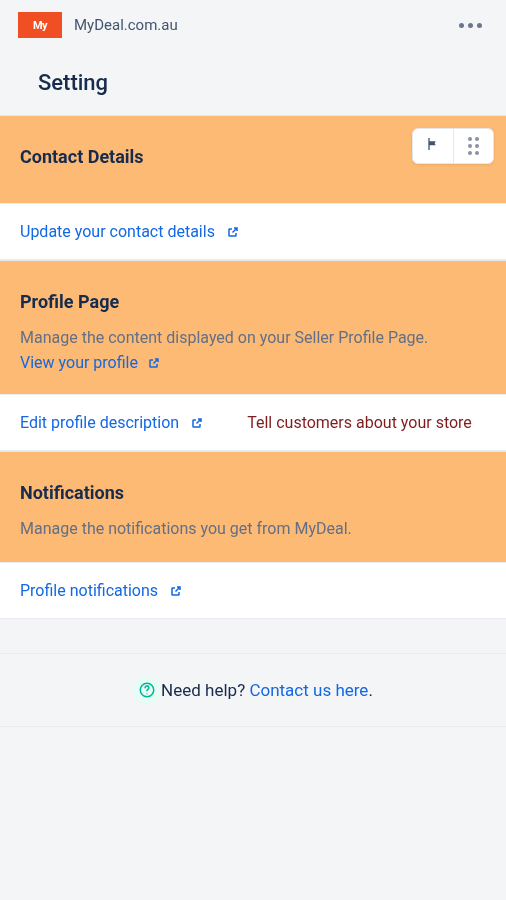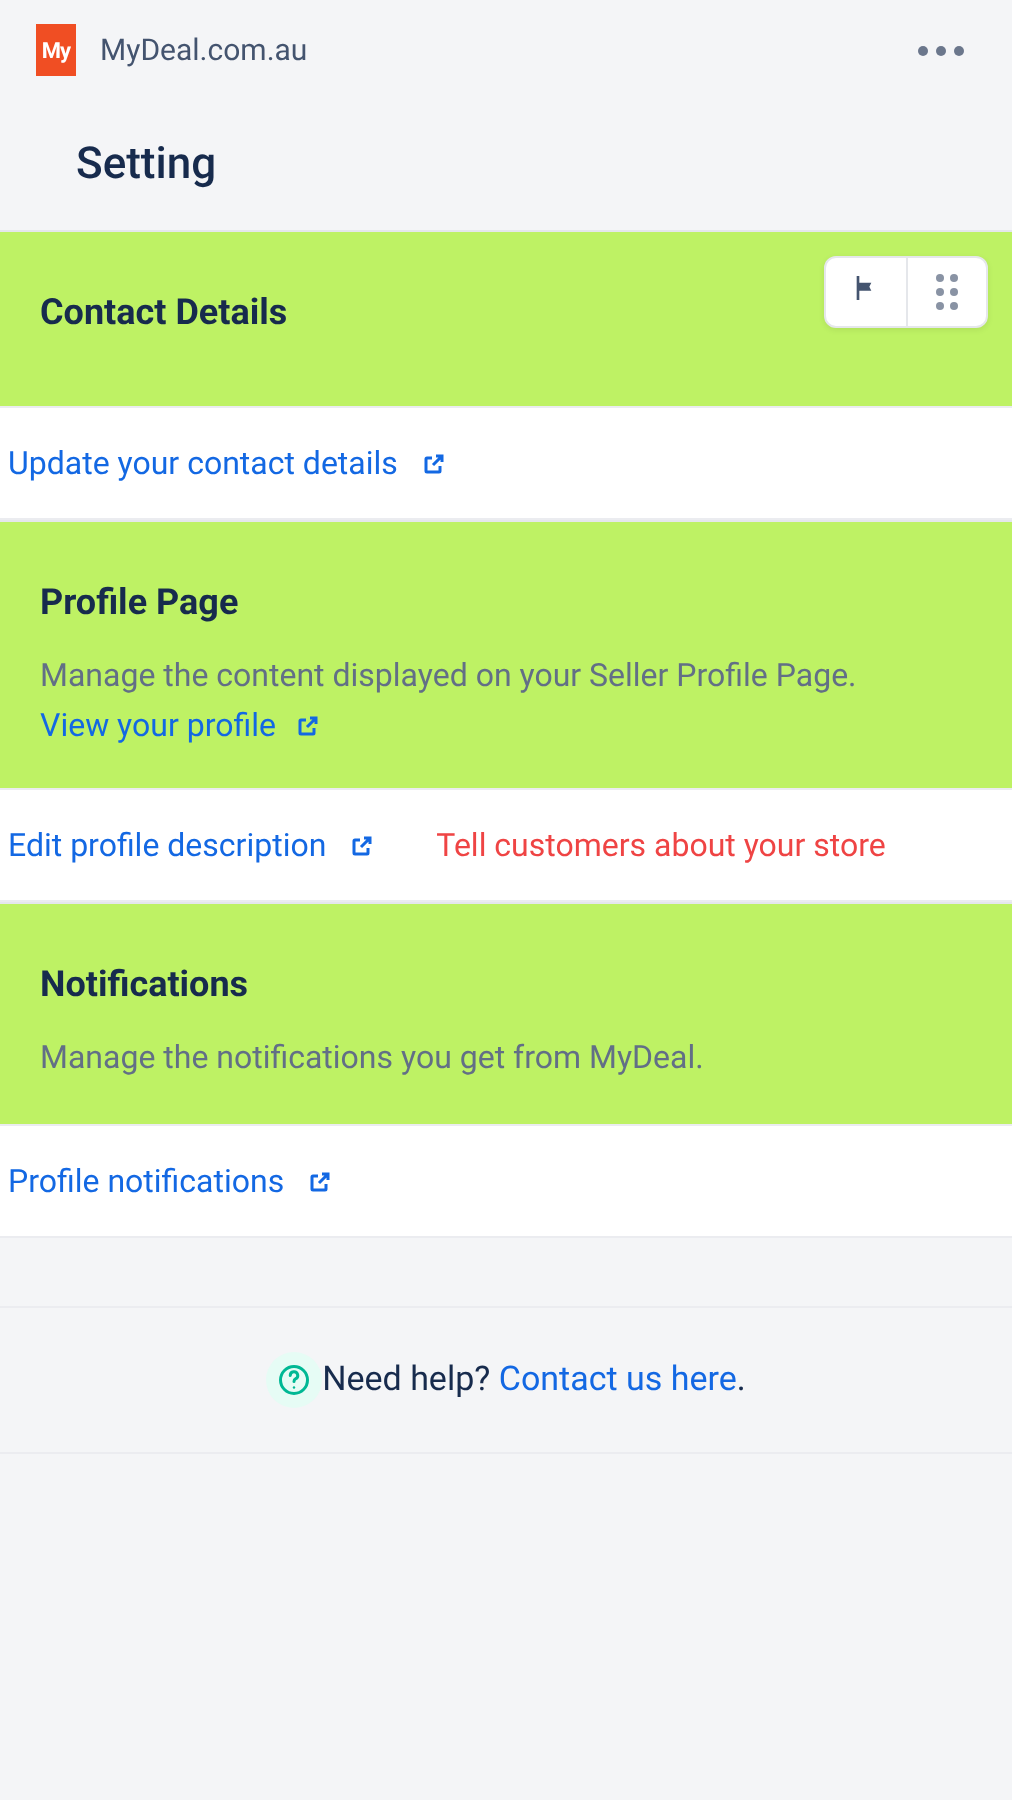--- a/index.html
+++ b/index.html
@@ -18,21 +18,21 @@
       justify-content: space-between;
       padding: 12px 18px;
       background: #f4f5f7;
     }
     .header-left {
       display: flex;
       align-items: center;
       gap: 12px;
     }
     .logo {
-      width: 20px;
+      width: 44px;
       height: 26px;
       background: #f04e23;
       display: flex;
       align-items: center;
       justify-content: center;
       color: #fff;
       font-size: 11px;
       font-weight: 700;
       letter-spacing: -0.5px;
     }
@@ -62,21 +62,21 @@
       font-size: 22px;
       font-weight: 500;
       color: #172b4d;
     }
 
     .section {
       border-top: 1px solid #e5e7eb;
     }
     .section-body {
       padding: 30px 20px 22px;
-      background: #bef264;
+      background: #fdba74;
       position: relative;
     }
     .section-title {
       font-size: 18px;
       font-weight: 700;
       color: #172b4d;
       margin-bottom: 14px;
     }
     .section-desc {
       font-size: 16px;
@@ -98,40 +98,40 @@
     }
     .ext-icon {
       width: 12px;
       height: 12px;
       flex-shrink: 0;
     }
     .ext-icon svg { display: block; }
 
     .action-row {
       background: #fff;
-      padding: 18px 4px;
+      padding: 18px 20px;
       display: flex;
       align-items: center;
       gap: 14px;
       border-top: 1px solid #ebecf0;
       border-bottom: 1px solid #ebecf0;
     }
     .action-link {
       display: inline-flex;
       align-items: center;
       gap: 12px;
       color: #1368e3;
       font-size: 16px;
       cursor: pointer;
       white-space: nowrap;
     }
     .action-aside {
       font-size: 16px;
-      color: #ef4444;
-      margin-left: 17px;
+      color: #7f1d1d;
+      margin-left: 30px;
     }
 
     .top-right-tools {
       position: absolute;
       top: 12px;
       right: 12px;
       display: flex;
       background: #fff;
       border: 1px solid #e5e7eb;
       border-radius: 6px;

